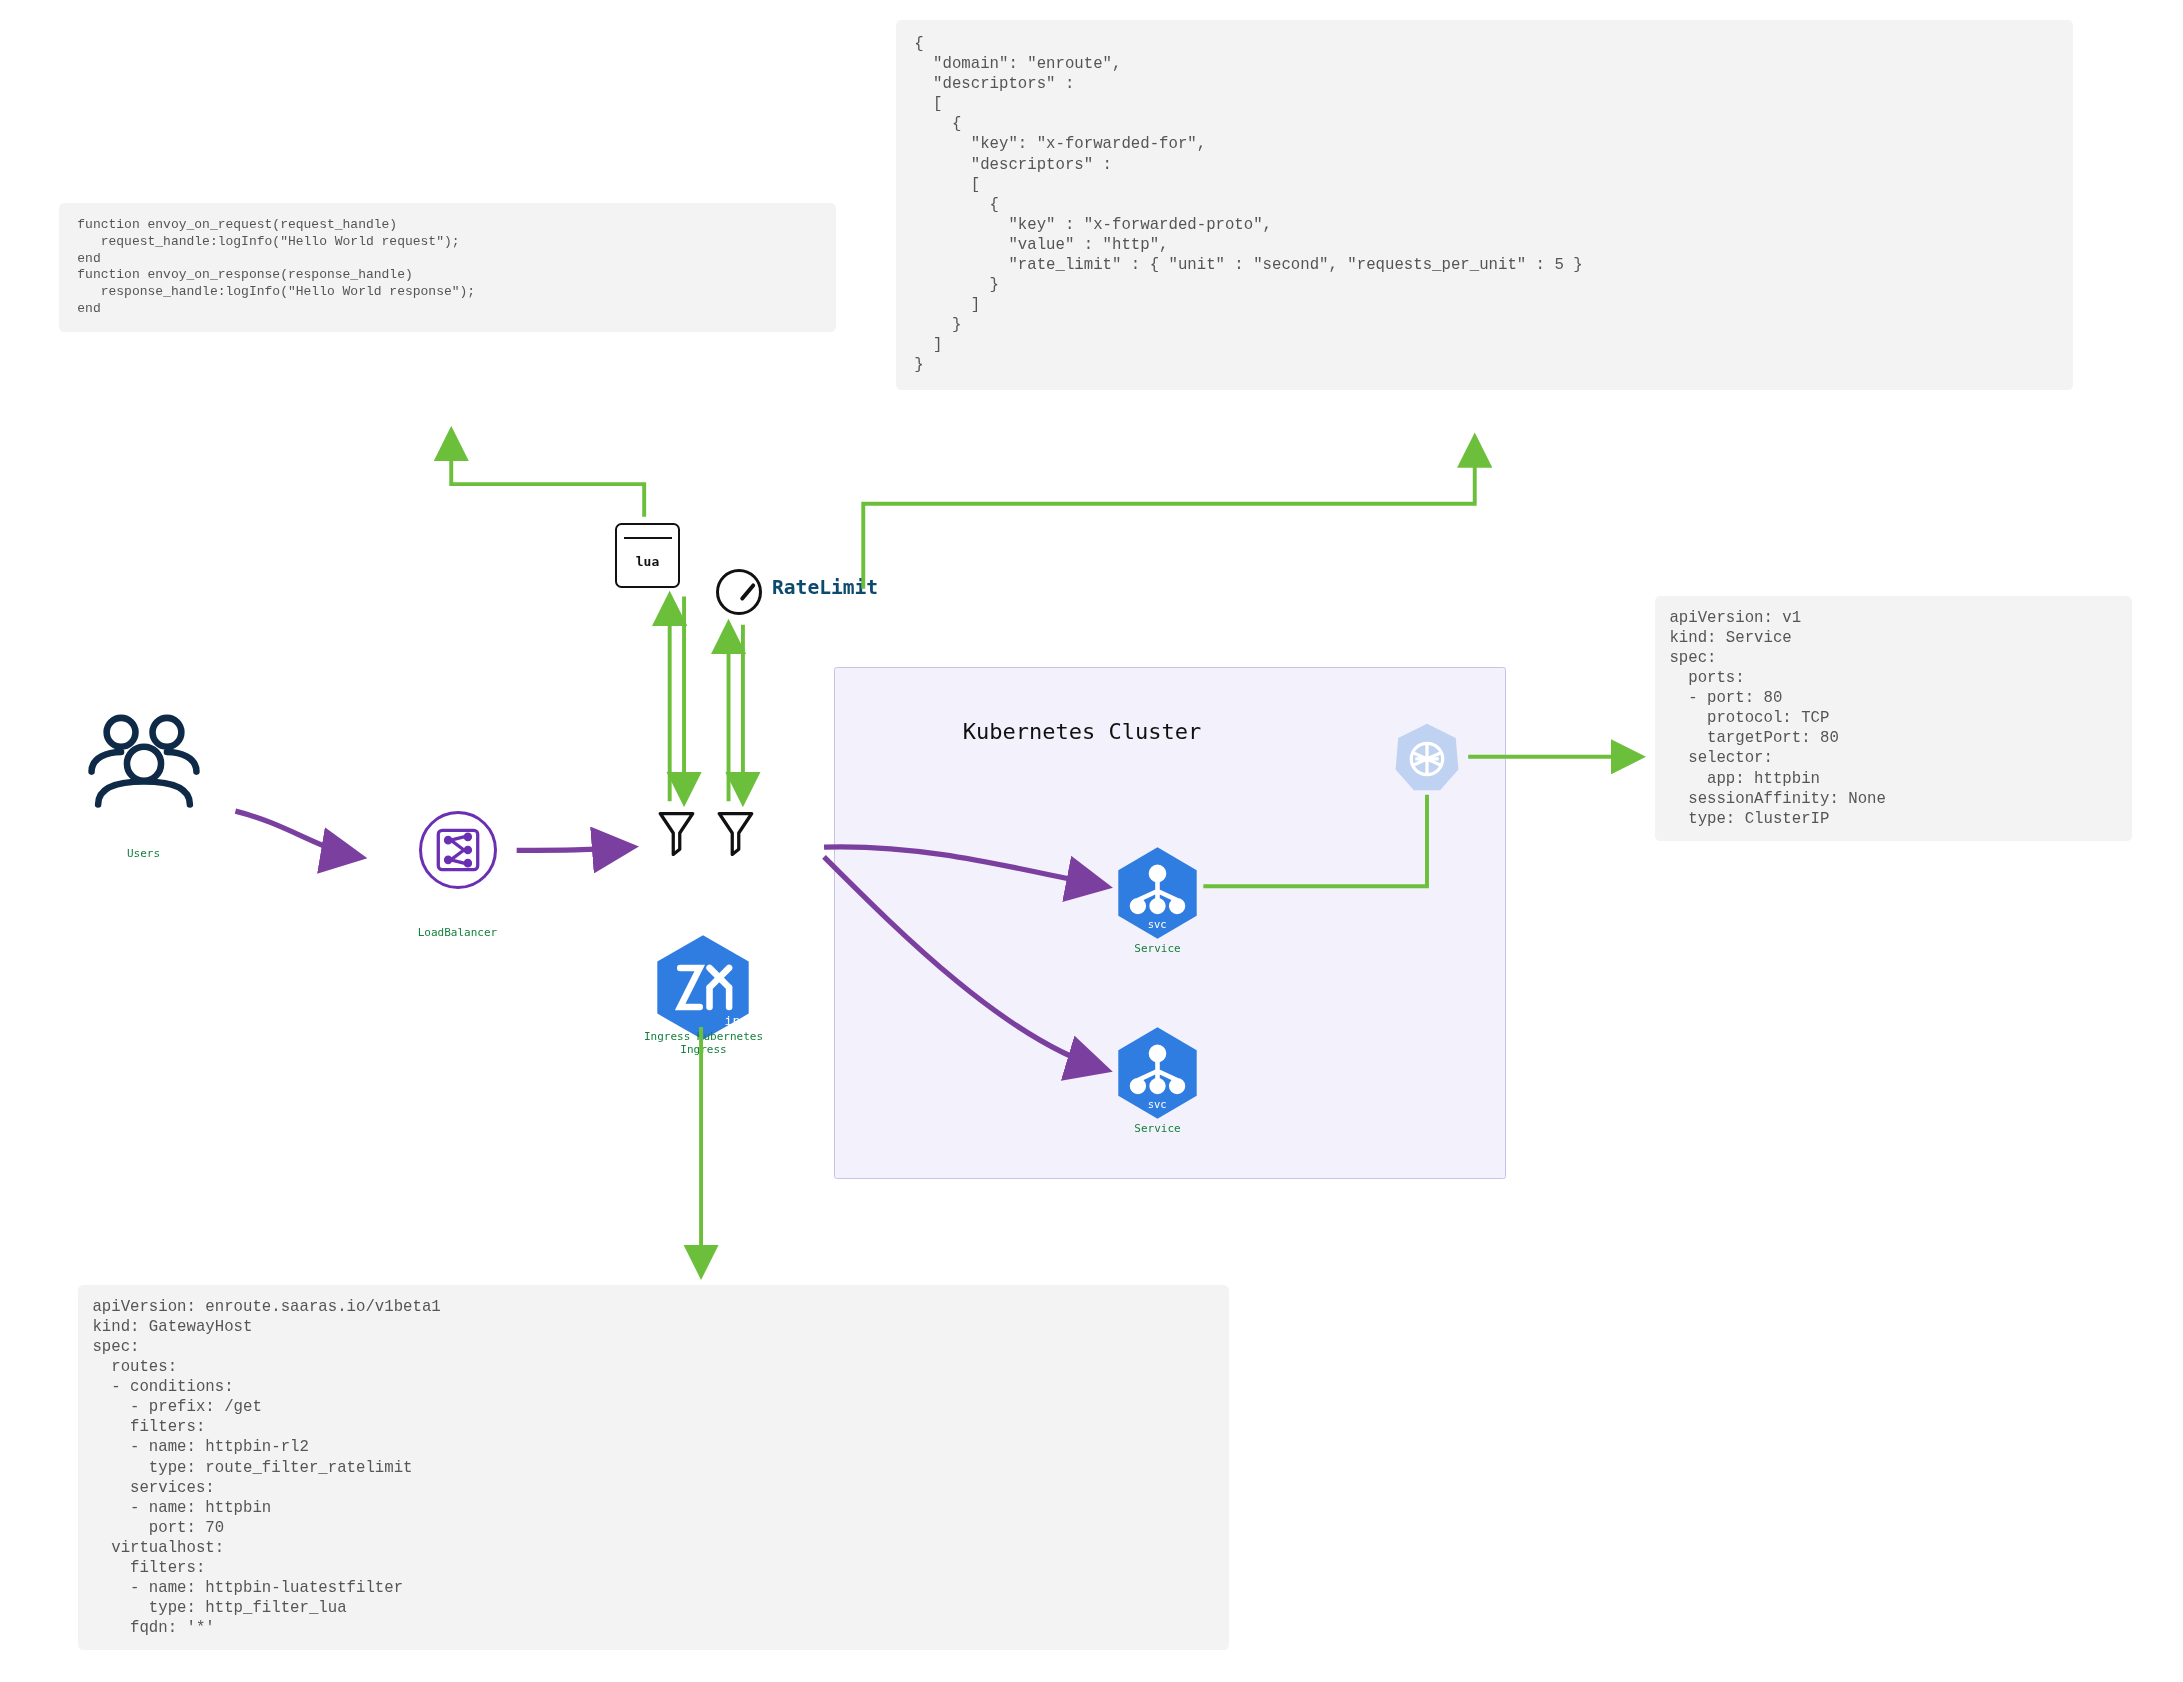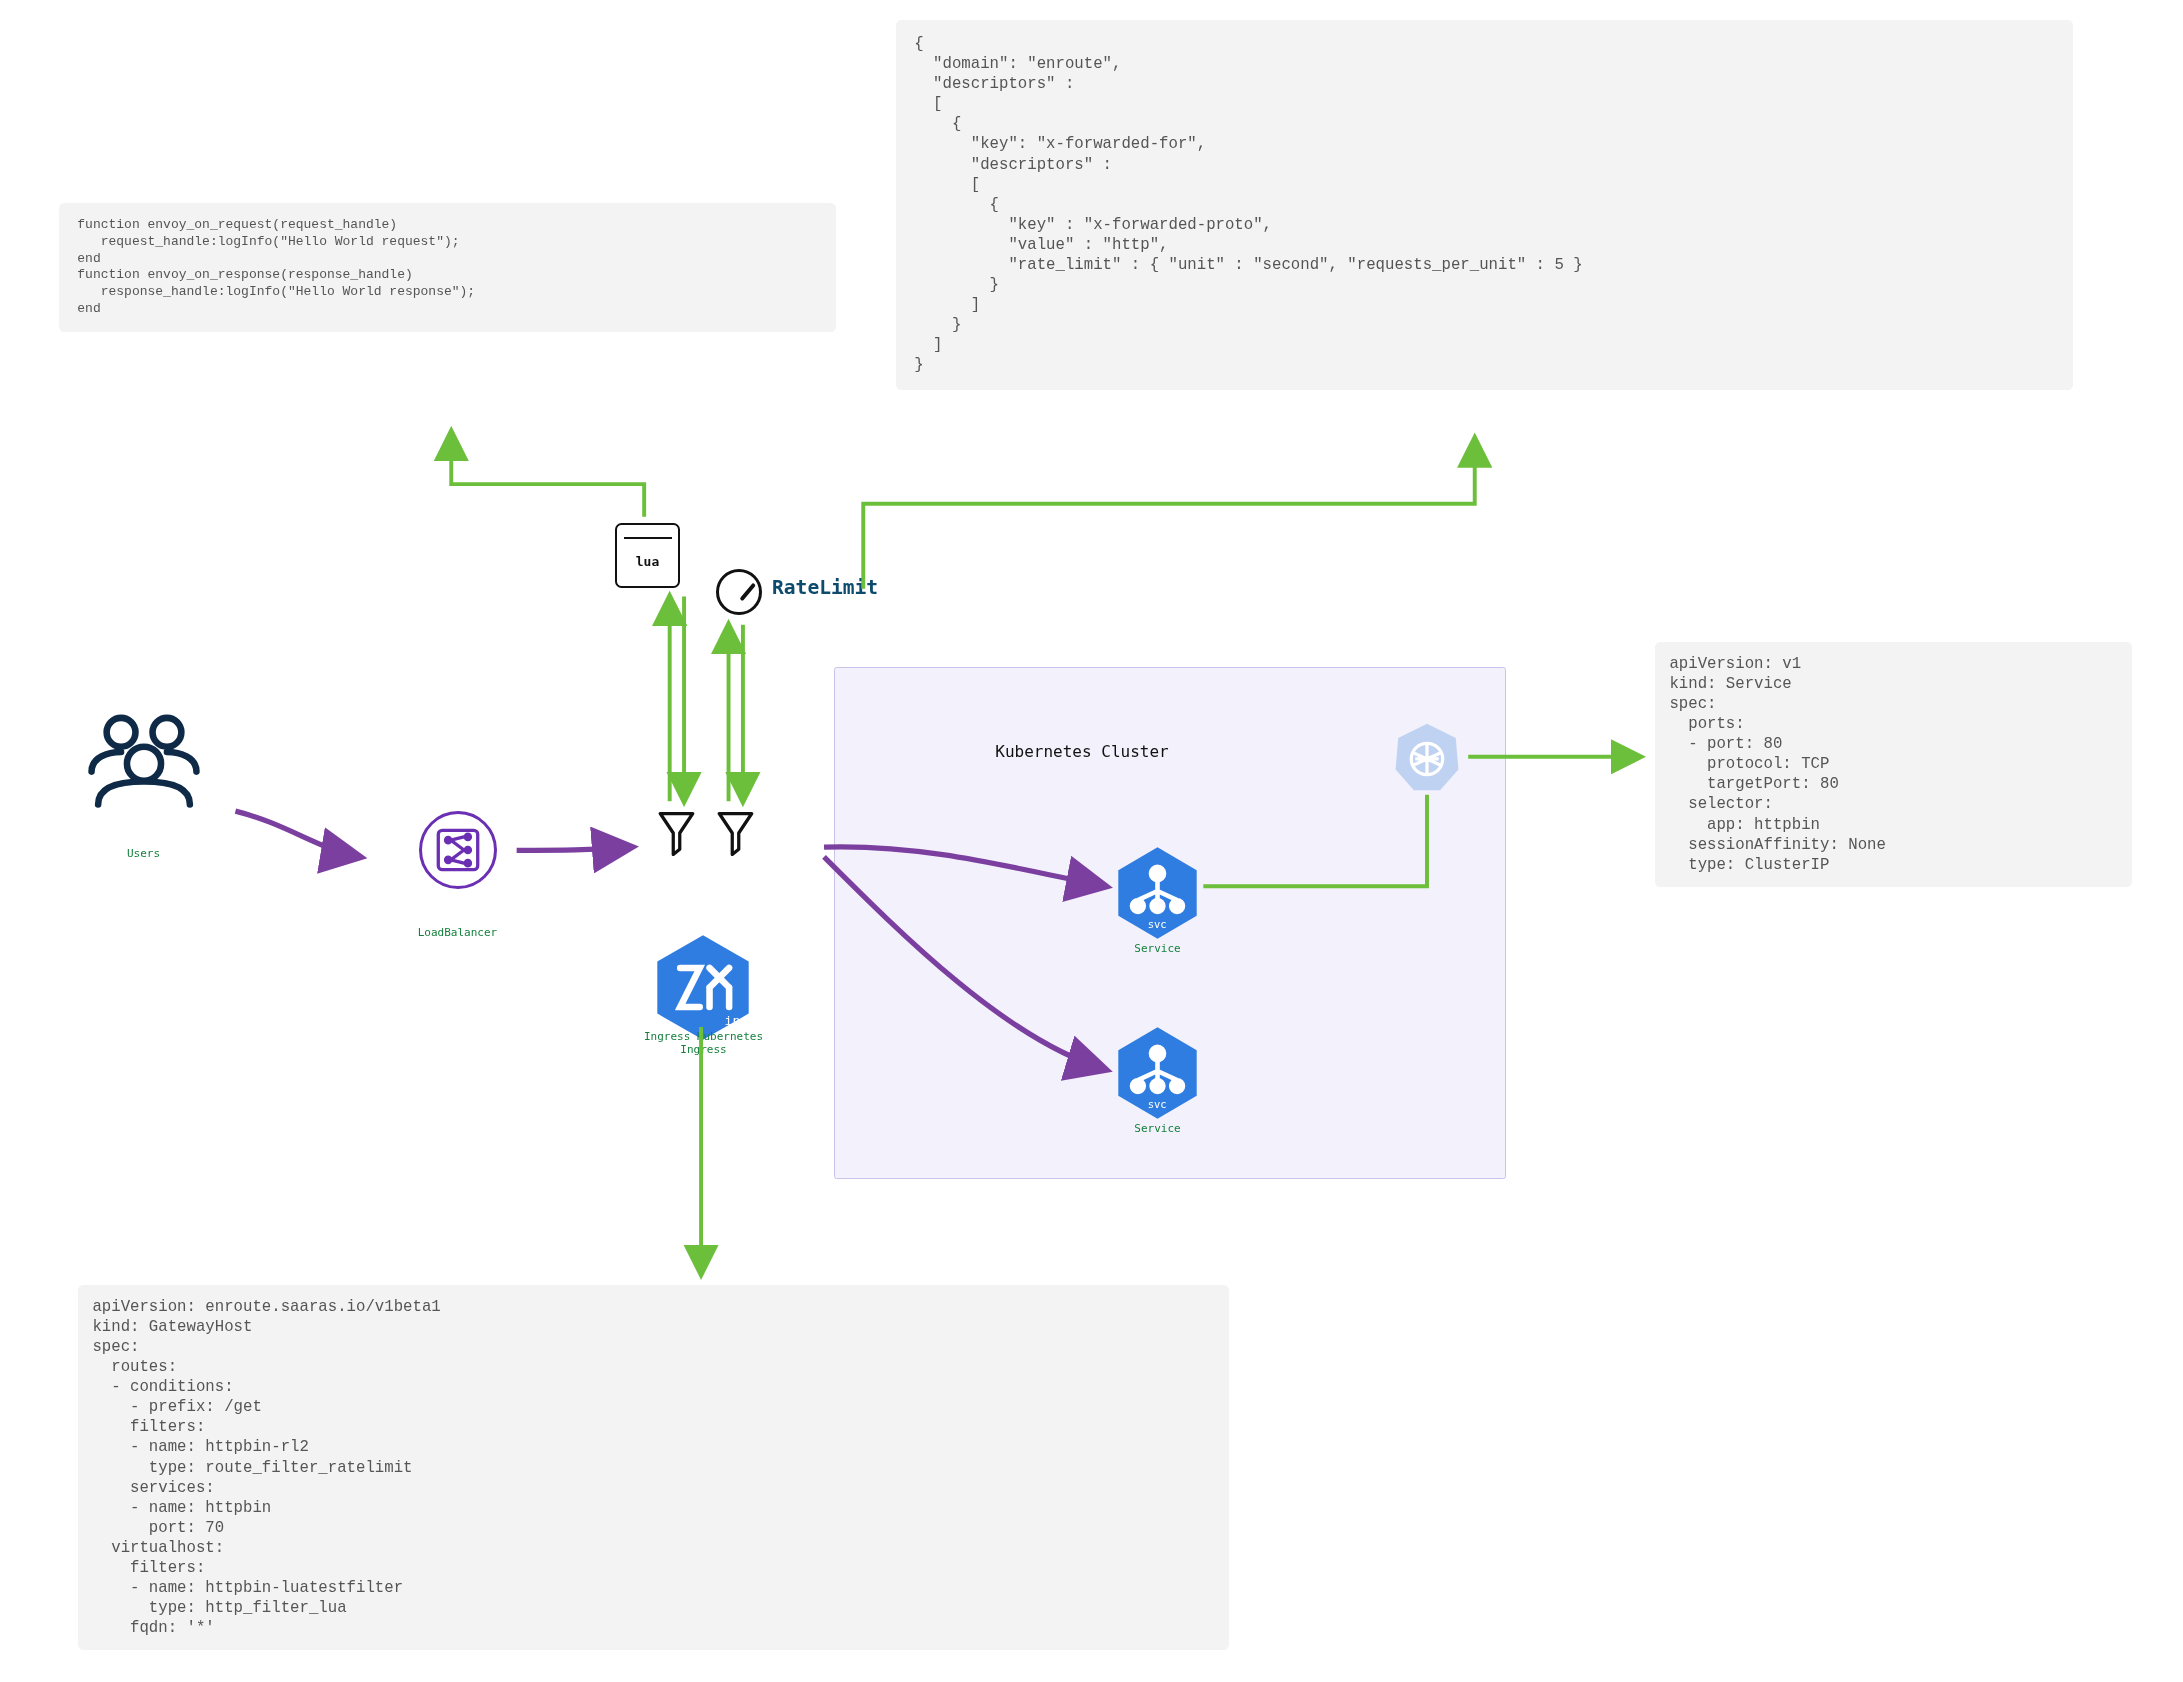--- a/index.html
+++ b/index.html
@@ -22,21 +22,21 @@
     border-radius: 5.2px;
     padding: 11.8px 14.4px;
     box-sizing: border-box;
     white-space: pre;
     font-family: ui-monospace, SFMono-Regular, Menlo, Consolas, "Liberation Mono", monospace;
     color: #555;
     line-height: 1.28;
   }
   #lua-panel   { left:  59px;  top: 203px;  width: 777px; font-size: 13px; padding: 14.4px 18.3px; }
   #rl-panel    { left: 896px; top:  19.6px;  width: 1177px; font-size: 15.7px; padding: 14.4px 18.3px; }
-  #svc-panel   { left: 1655px; top: 642px;  width:  477px; font-size: 15.7px; }
+  #svc-panel   { left: 1655px; top: 596px;  width:  477px; font-size: 15.7px; }
   #gw-panel    { left: 78px;  top: 1285px; width: 1151px; font-size: 15.7px; }
 
   
   .cluster {
     position: absolute;
     left: 834px; top: 667px;
     width: 670px; height: 510px;
     background: #f3f1fb;
     border: 1.3px solid #c9c3ea;
     border-radius: 2.6px;
@@ -267,21 +267,21 @@
       <g stroke="#fff" stroke-width="10" fill="none" stroke-linecap="round">
         <path d="M40 55 L70 55 L40 115 L70 115"></path>
         <path d="M85 55 L115 85 M115 55 L85 85 M85 85 L85 115 M115 85 L115 115"></path>
       </g>
       <text x="108" y="142" fill="#fff" font-family="monospace" font-size="20">ing</text>
     </svg>
   </div>
   <div class="label" style="left:615px; top:1030px; width:177px;">Ingress Kubernetes
 Ingress</div>
 
-  <div class="label" style="left:935px; top:719px; width:294px; font-size:16px; color:#111;margin-top:23px;">Kubernetes Cluster</div>
+  <div class="label" style="left:935px; top:719px; width:294px; font-size:22px; color:#111;">Kubernetes Cluster</div>
 
   <div id="svc1" class="icon svc-hex">
     <svg viewBox="0 0 130 150">
       <polygon points="65,5 125,40 125,110 65,145 5,110 5,40" fill="#2f7de1"></polygon>
       <g stroke="#fff" stroke-width="7" fill="none">
         <circle cx="65" cy="45" r="10" fill="#fff"></circle>
         <circle cx="35" cy="95" r="9" fill="#fff"></circle>
         <circle cx="65" cy="95" r="9" fill="#fff"></circle>
         <circle cx="95" cy="95" r="9" fill="#fff"></circle>
         <path d="M65 55 L65 72 M65 72 L35 86 M65 72 L65 86 M65 72 L95 86"></path>

